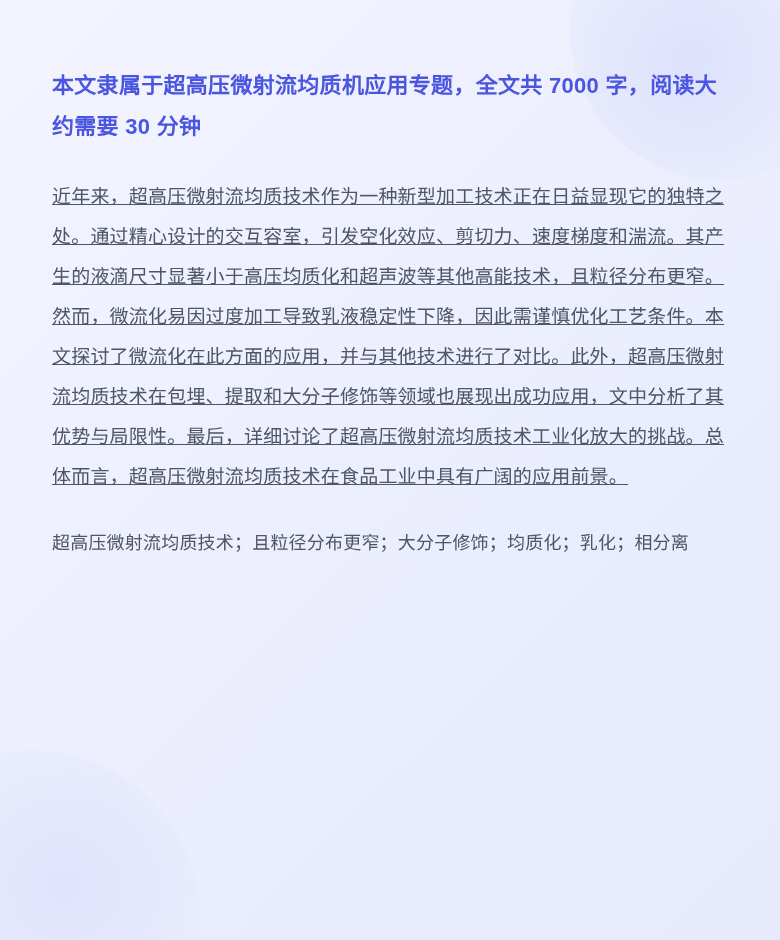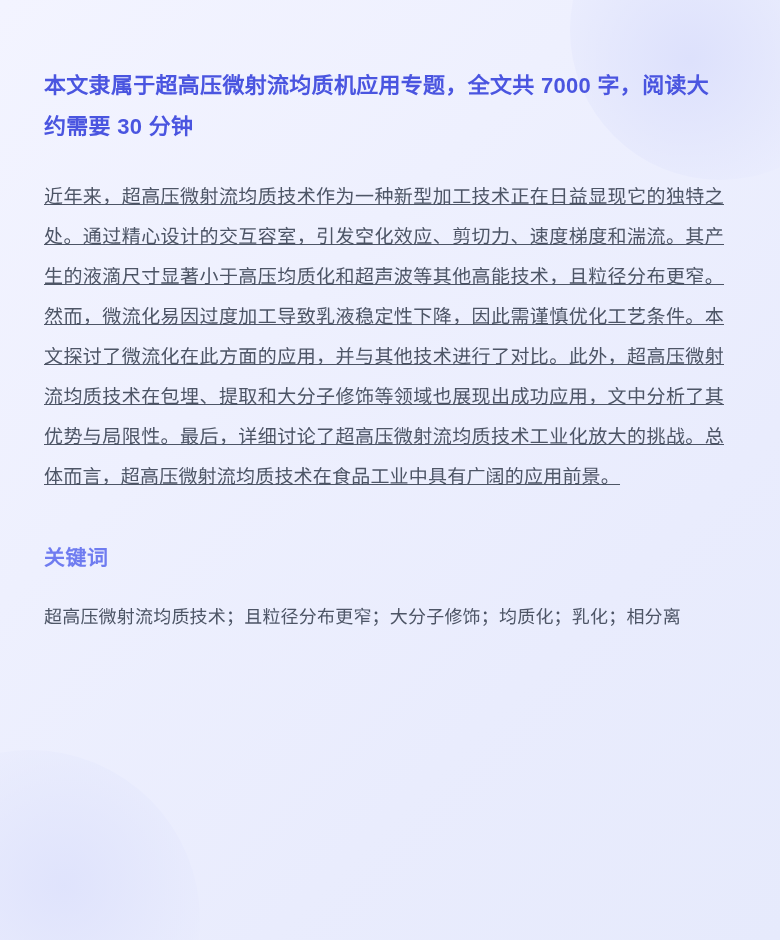--- a/index.html
+++ b/index.html
@@ -14,20 +14,21 @@
     background: #ffffff;
   }
 
   .page {
     position: relative;
     width: 780px;
     height: 940px;
     box-sizing: border-box;
     background: linear-gradient(135deg, #f3f4ff 0%, #eef0fe 35%, #e9ecfd 70%, #e6eafc 100%);
     overflow: hidden;
+    padding-left: 8px;
   }
 
   
   .blob {
     position: absolute;
     border-radius: 50%;
     pointer-events: none;
   }
   .blob-tr {
     width: 300px;
@@ -98,18 +99,17 @@
   <div class="blob blob-tr"></div>
   <div class="blob blob-bl"></div>
 
   <div class="content">
 
     <h1 class="doc-title">本文隶属于超高压微射流均质机应用专题，全文共 7000 字，阅读大约需要 30 分钟</h1>
 
 
     <p class="body-text">近年来，超高压微射流均质技术作为一种新型加工技术正在日益显现它的独特之处。通过精心设计的交互容室，引发空化效应、剪切力、速度梯度和湍流。其产生的液滴尺寸显著小于高压均质化和超声波等其他高能技术，且粒径分布更窄。然而，微流化易因过度加工导致乳液稳定性下降，因此需谨慎优化工艺条件。本文探讨了微流化在此方面的应用，并与其他技术进行了对比。此外，超高压微射流均质技术在包埋、提取和大分子修饰等领域也展现出成功应用，文中分析了其优势与局限性。最后，详细讨论了超高压微射流均质技术工业化放大的挑战。总体而言，超高压微射流均质技术在食品工业中具有广阔的应用前景。</p>
 
-    <h2 class="section-heading accent">关键词</h2>
 
     <p class="keywords-text">超高压微射流均质技术；且粒径分布更窄；大分子修饰；均质化；乳化；相分离</p>
 
   </div>
 </div>
 
 </body></html>

